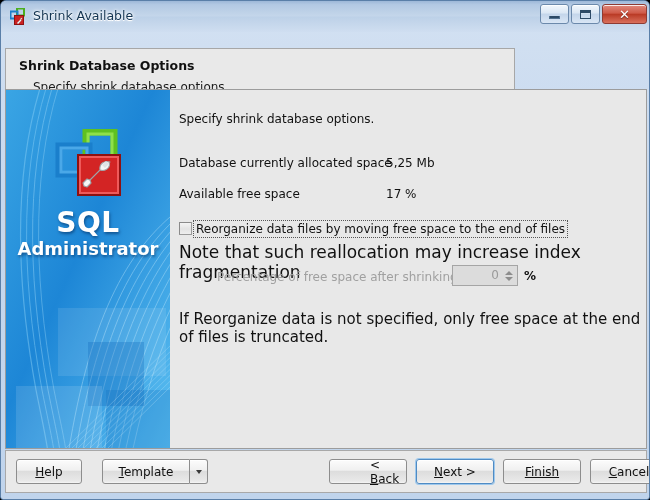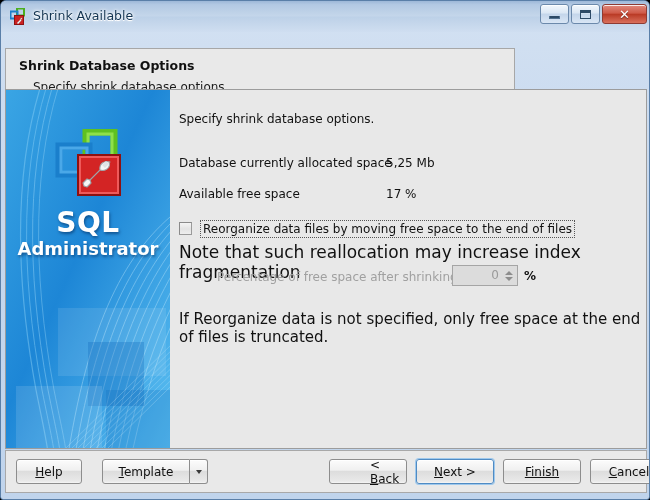--- a/index.html
+++ b/index.html
@@ -191,21 +191,21 @@
   }
   .chk-box {
     width: 13px; height: 13px;
     background: linear-gradient(180deg,#f4f4f4 0%, #e3e3e3 55%, #eeeeee 100%);
     border: 1px solid #9a9a9a;
     border-top-color: #8a8a8a;
     border-left-color: #8a8a8a;
     flex: none;
   }
   .chk-label {
-    margin-left: 10px;
+    margin-left: 3px;
     font-size: 12px;
     color: #111;
     outline: 1px dotted #555;
     outline-offset: 1px;
     padding: 0 1px;
     white-space: nowrap;
   }
 
   .note {
     position: absolute;

